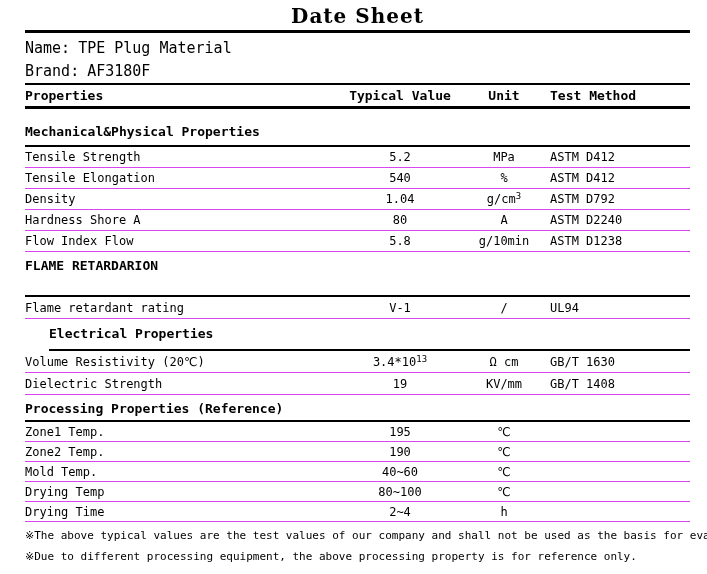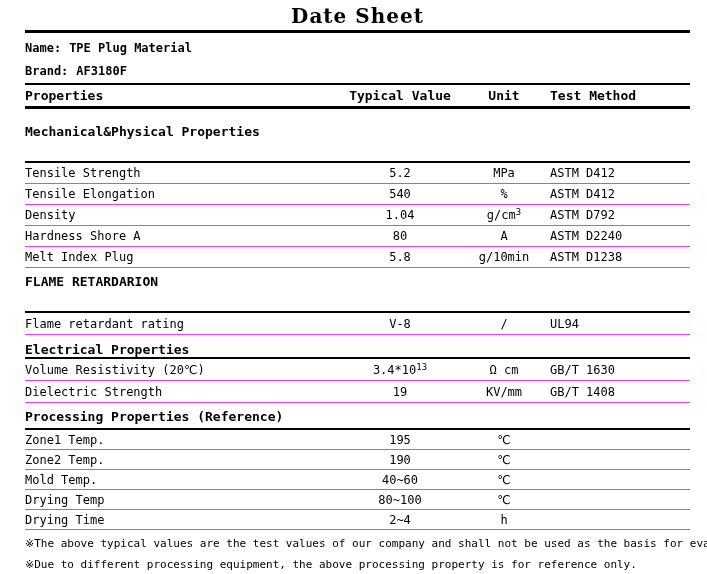--- a/index.html
+++ b/index.html
@@ -20,21 +20,21 @@
     text-align:center;
   }
   .title{
     font-family:"DejaVu Serif","Liberation Serif",serif;
     font-size:20px;font-weight:bold;line-height:27px;
     letter-spacing:1px;
   }
 
   
   .meta-block{padding-top:4px;border-bottom:2px solid #000;}
-  .meta-line{height:23px;line-height:23px;font-size:12px;font-weight:bold;}
+  .meta-line{height:23px;line-height:23px;font-size:15px;font-weight:normal;}
   .meta-line .val{margin-left:8px;}
 
   
   .cols-header{
     display:flex;align-items:center;
     height:21px;border-bottom:3px solid #000;
     font-size:13px;font-weight:bold;
   }
 
   
@@ -42,23 +42,23 @@
   .col-value{width:120px;text-align:center;white-space:nowrap;}
   .col-unit{width:88px;text-align:center;white-space:nowrap;}
   .col-method{flex:1;text-align:left;padding-left:2px;white-space:nowrap;}
 
   
   .section-heading{
     border-bottom:2px solid #000;
     font-size:13px;font-weight:bold;
     display:flex;align-items:flex-end;
   }
-  .sh-0{height:30px;padding-bottom:22px;box-sizing:content-box;}
+  .sh-0{height:30px;padding-bottom:6px;box-sizing:content-box;}
   .sh-1{height:21px;padding-bottom:22px;}
-  .sh-2{height:22px;padding-bottom:0;}
+  .sh-2{height:22px;padding-bottom:8px;margin-left:24px;}
   .sh-3{height:21px;padding-bottom:4px;}
 
   
   .row{
     display:flex;align-items:center;
     border-bottom:1px solid #d946ef;
     font-size:12px;
   }
   .rh-21{height:20px;}
   .rh-22{height:21px;}
@@ -117,32 +117,32 @@
       <div class="col-unit"><span>g/cm</span><sup class="sp">3</sup></div>
       <div class="col-method">ASTM D792</div>
     </div>
     <div class="row rh-21">
       <div class="col-prop">Hardness Shore A</div>
       <div class="col-value">80</div>
       <div class="col-unit">A</div>
       <div class="col-method">ASTM D2240</div>
     </div>
     <div class="row rh-21">
-      <div class="col-prop">Melt Index Plug</div>
+      <div class="col-prop">Flow Index Flow</div>
       <div class="col-value">5.8</div>
       <div class="col-unit">g/10min</div>
       <div class="col-method">ASTM D1238</div>
     </div>
 
     <div class="section-heading sh-1">
       <span>FLAME RETARDARION</span>
     </div>
     <div class="row rh-22">
       <div class="col-prop">Flame retardant rating</div>
-      <div class="col-value">V-8</div>
+      <div class="col-value">V-1</div>
       <div class="col-unit">/</div>
       <div class="col-method">UL94</div>
     </div>
 
     <div class="section-heading sh-2">
       <span>Electrical Properties</span>
     </div>
     <div class="row rh-22">
       <div class="col-prop">Volume Resistivity (20℃)</div>
       <div class="col-value"><span>3.4*10</span><sup class="sp">13</sup></div>

